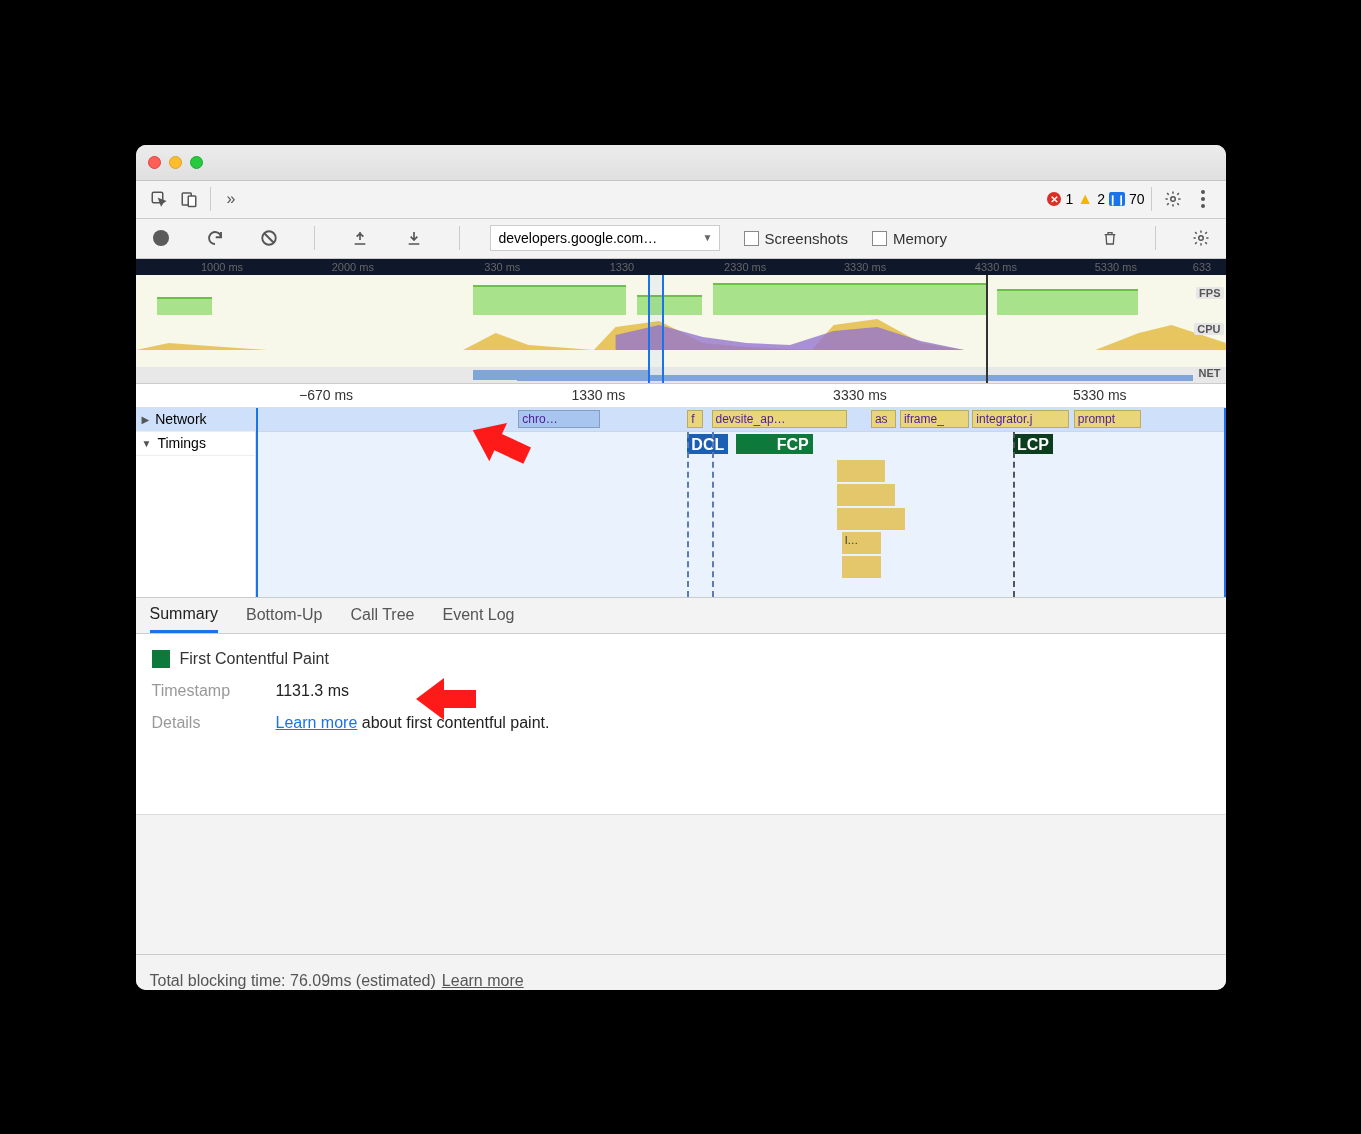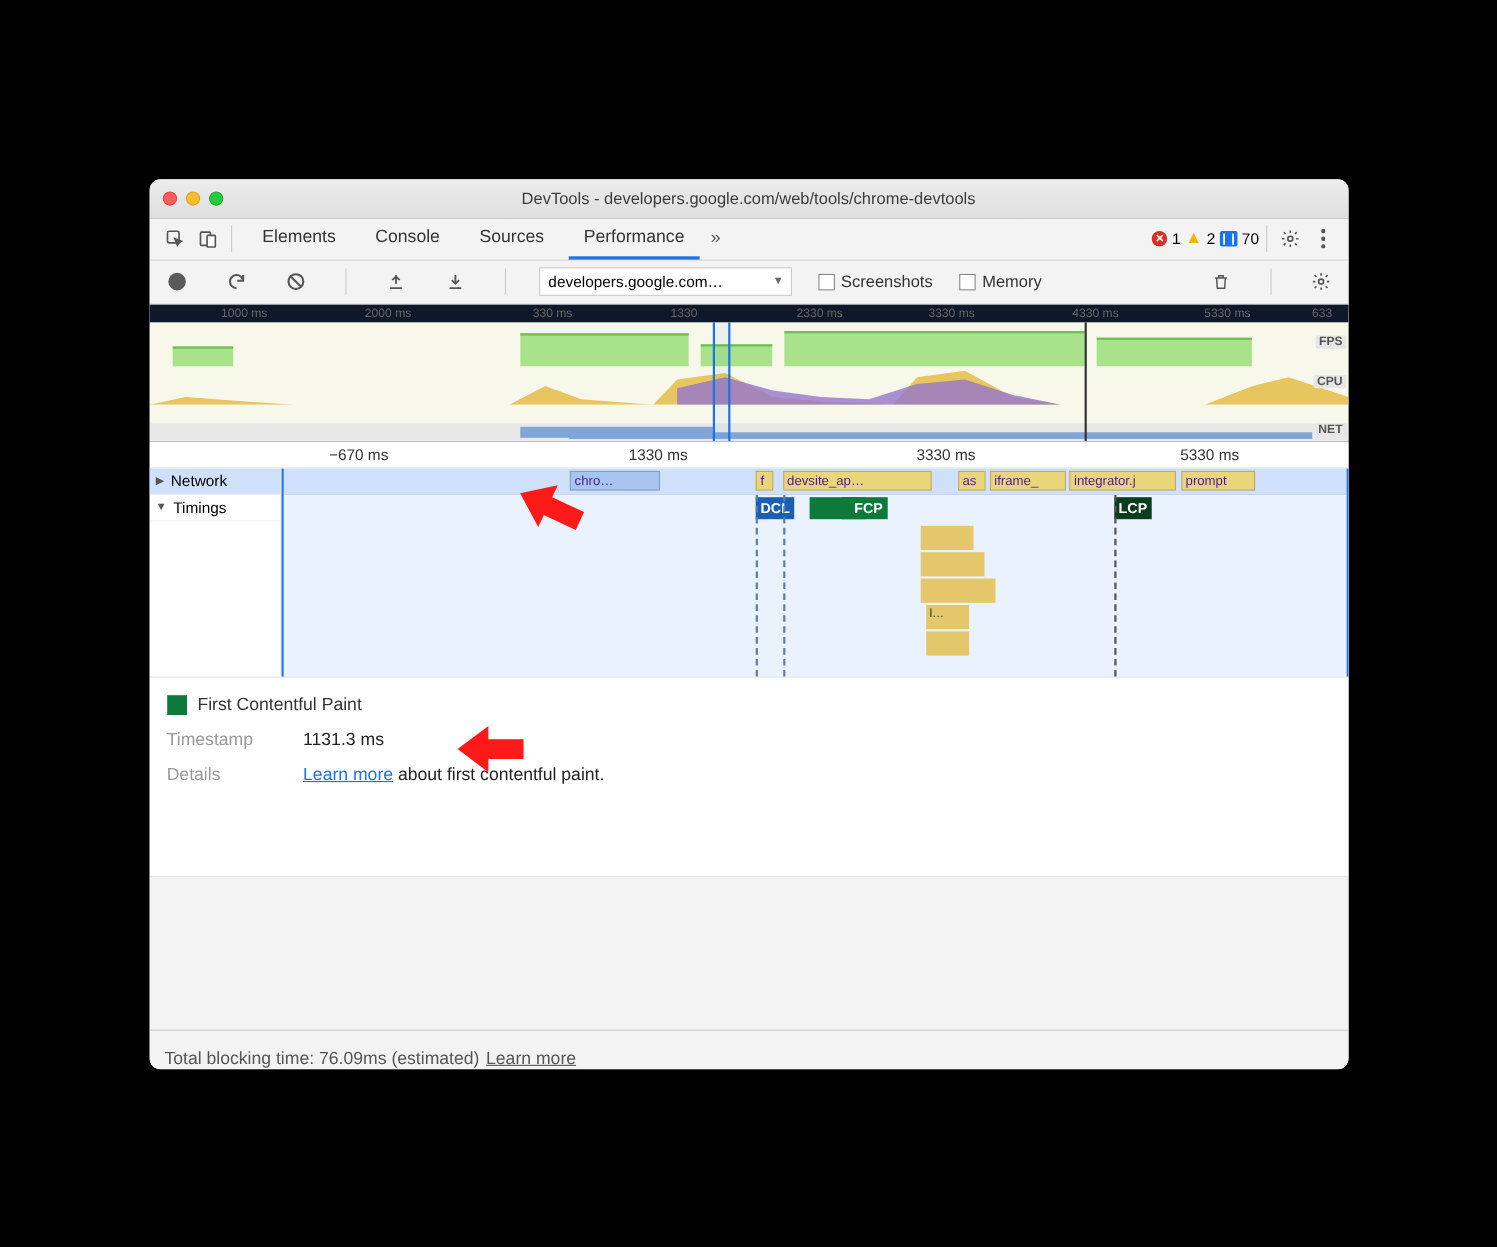--- a/index.html
+++ b/index.html
@@ -105,21 +105,21 @@
 .track-sidebar { width: 120px; border-right: 1px solid #ddd; background: #fff; }
 .track-row { height: 24px; border-bottom: 1px solid #eee; display: flex; align-items: center; padding: 0 6px; font-size: 14px; gap: 6px; }
 .track-row.net-active { background: #cfe0fa; }
 .track-row .chev { font-size: 10px; color: #555; }
 .track-body { flex: 1; position: relative; background: #eaf2fe; border-left: 2px solid #1a73e8; border-right: 2px solid #1a73e8; }
 .net-track { position: absolute; top: 0; left: 0; right: 0; height: 24px; background: #cfe0fa; border-bottom: 1px solid #cad6ea; }
 .net-block { position: absolute; top: 2px; height: 18px; font-size: 12px; color: #4c1d95; overflow: hidden; white-space: nowrap; padding: 1px 3px; border: 1px solid rgba(0,0,0,0.2); }
 .net-block.blue { background: #a7c5ee; }
 .net-block.yellow { background: #ead67a; }
 .timing-track { position: absolute; top: 24px; left: 0; right: 0; bottom: 0; background: #eaf2fe; }
-.timing-badge { position: absolute; top: 2px; height: 20px; color: #fff; font-size: 13px; font-weight: bold; padding: 2px 4px; }
+.timing-badge { position: absolute; top: 2px; height: 20px; color: #fff; font-size: 16px; font-weight: bold; padding: 2px 4px; }
 .badge-dcl { background: #1a5fb4; }
 .badge-fp { background: #0d7a3b; padding-left: 31px; }
 .badge-fcp { background: #0d7a3b; padding-left: 12px; }
 .badge-lcp { background: #0c3d1f; }
 .longtask { position: absolute; background: #e3c76a; }
 .dashed-line { position: absolute; top: 0; bottom: 0; width: 0; border-left: 2px dashed #5b7bb3; }
 
 
 .red-arrow {
   position: absolute;
@@ -187,43 +187,36 @@
 <body>
 
 <div class="window">
 
   <div class="titlebar">
     <div class="traffic">
       <div class="dot red"></div>
       <div class="dot yellow"></div>
       <div class="dot green"></div>
     </div>
-    <div class="title">DevTools - developers.google.com/web/tools/chrome-devtools</div>
   </div>
 
   <div class="topbar">
     <div class="iconbtn">
       <svg width="18" height="18" viewBox="0 0 24 24" fill="none" stroke="#555" stroke-width="2">
           <rect x="3" y="3" width="14" height="14" rx="2"></rect>
           <path d="M12 12 l8 3 -3 2 -2 3 z" fill="#555"></path>
         </svg>
     </div>
     <div class="iconbtn">
       <svg width="18" height="18" viewBox="0 0 24 24" fill="none" stroke="#555" stroke-width="2">
           <rect x="3" y="4" width="12" height="16" rx="1"></rect>
           <rect x="11" y="8" width="10" height="14" rx="1" fill="#fff"></rect>
         </svg>
     </div>
     <div class="vbar"></div>
-    <div class="tabs">
-      <div class="tab">Elements</div>
-      <div class="tab">Console</div>
-      <div class="tab">Sources</div>
-      <div class="tab active">Performance</div>
-    </div>
     <div class="chevrons">»</div>
     <div class="spacer"></div>
     <div class="status-icons">
       <span class="err-ico">✕</span>
       <span>1</span>
       <span class="warn-ico">▲</span>
       <span>2</span>
       <span class="info-ico">❙❙</span>
       <span>70</span>
     </div>
@@ -381,20 +374,26 @@
         <div class="dashed-line" style="left:47%"></div>
         <div class="dashed-line" style="left:78.2%;border-left-style:dashed;border-color:#555"></div>
       </div>
 
       <div class="red-arrow" style="left:22%;top:14px">
         <div class="arrow-shape" style="transform:rotate(25deg)"></div>
       </div>
     </div>
   </div>
 
+  <div class="detail-tabs">
+    <div class="dtab active">Summary</div>
+    <div class="dtab">Bottom-Up</div>
+    <div class="dtab">Call Tree</div>
+    <div class="dtab">Event Log</div>
+  </div>
 
   <div class="summary-panel">
     <div class="summary-row">
       <div class="color-swatch"></div>
       <span>First Contentful Paint</span>
     </div>
     <div class="kv">
       <span class="k">Timestamp</span>
       <span class="v">1131.3 ms</span>
     </div>

